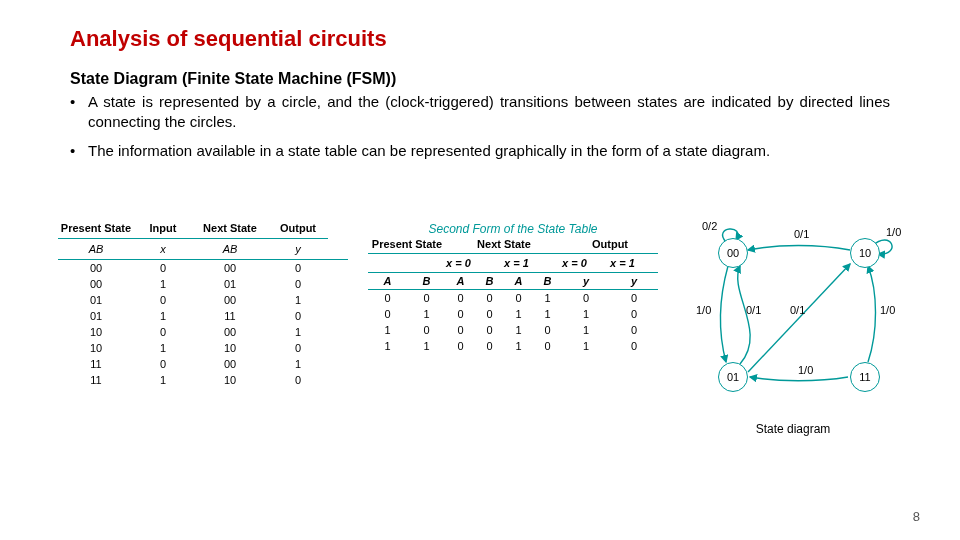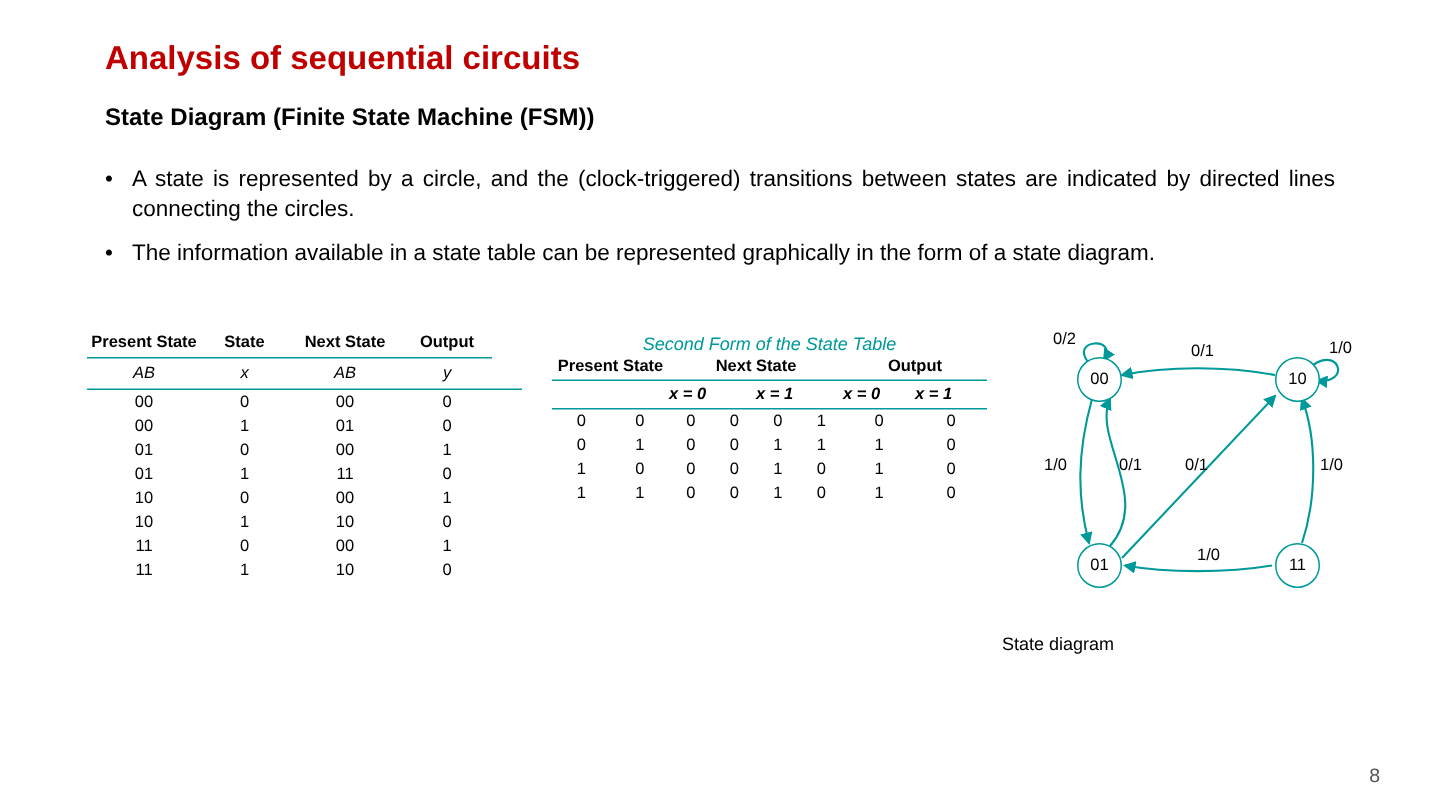--- a/index.html
+++ b/index.html
@@ -21,21 +21,21 @@
   }
   h1.title {
     margin: 0 0 18px 0;
     font-size: 22px;
     font-weight: 700;
     color: #c00000;
   }
   .subtitle {
     font-size: 16px;
     font-weight: 700;
-    margin-bottom: 22px;
+    margin-bottom: 4px;
   }
   ul.bullets {
     list-style: none;
     margin: 0;
     padding: 0;
     font-size: 15px;
     line-height: 1.3;
   }
   ul.bullets li {
     position: relative;
@@ -148,20 +148,21 @@
     border-radius: 50%;
     display: flex; align-items: center; justify-content: center;
     font-size: 11px;
     background: #fff;
   }
   .sd .lbl { position: absolute; font-size: 11px; white-space: nowrap; }
   .sd .caption {
     position: absolute;
     bottom: -4px;
     width: 100%;
+    text-align: center;
     font-size: 12px;
   }
   .pagenum {
     position: absolute;
     right: 40px;
     bottom: 16px;
     font-size: 13px;
     color: #555;
   }
 </style>
@@ -177,21 +178,21 @@
   <ul class="bullets">
     <li>A state is represented by a circle, and the (clock-triggered) transitions between states are indicated by directed lines connecting the circles.</li>
     <li>The information available in a state table can be represented graphically in the form of a state diagram.</li>
   </ul>
 
   <div class="figs">
 
     <div class="tbl1">
       <div class="hdrrow">
         <div class="col c-ps">Present State</div>
-        <div class="col c-in">State</div>
+        <div class="col c-in">Input</div>
         <div class="col c-ns">Next State</div>
         <div class="col c-out">Output</div>
       </div>
       <div class="subrow">
         <div class="col c-ps"><span class="half">A</span><span class="half">B</span></div>
         <div class="col c-in"><span class="full">x</span></div>
         <div class="col c-ns"><span class="half">A</span><span class="half">B</span></div>
         <div class="col c-out"><span class="full">y</span></div>
       </div>
       <div id="t1-rows">
@@ -251,20 +252,25 @@
       <div class="tbl2">
         <div class="flexrow hdr">
           <div class="col c-ps">Present State</div>
           <div class="col c-ns">Next State</div>
           <div class="col c-out">Output</div>
         </div>
         <div class="flexrow xhdr">
           <div class="col c-ps"></div>
           <div class="col c-ns"><span class="xsub">x = 0</span><span class="xsub">x = 1</span></div>
           <div class="col c-out"><span class="xsub">x = 0</span><span class="xsub">x = 1</span></div>
+        </div>
+        <div class="flexrow abrow">
+          <div class="col c-ps"><span class="ab">A</span><span class="ab">B</span></div>
+          <div class="col c-ns"><span class="abq">A</span><span class="abq">B</span><span class="abq">A</span><span class="abq">B</span></div>
+          <div class="col c-out"><span class="yh">y</span><span class="yh">y</span></div>
         </div>
         <div id="t2-rows">
             <div class="flexrow row">
               <div class="col c-ps"><span class="v2">0</span><span class="v2">0</span></div>
               <div class="col c-ns"><span class="v4">0</span><span class="v4">0</span><span class="v4">0</span><span class="v4">1</span></div>
               <div class="col c-out"><span class="v2">0</span><span class="v2">0</span></div>
             </div>
             <div class="flexrow row">
               <div class="col c-ps"><span class="v2">0</span><span class="v2">1</span></div>
               <div class="col c-ns"><span class="v4">0</span><span class="v4">0</span><span class="v4">1</span><span class="v4">1</span></div>

